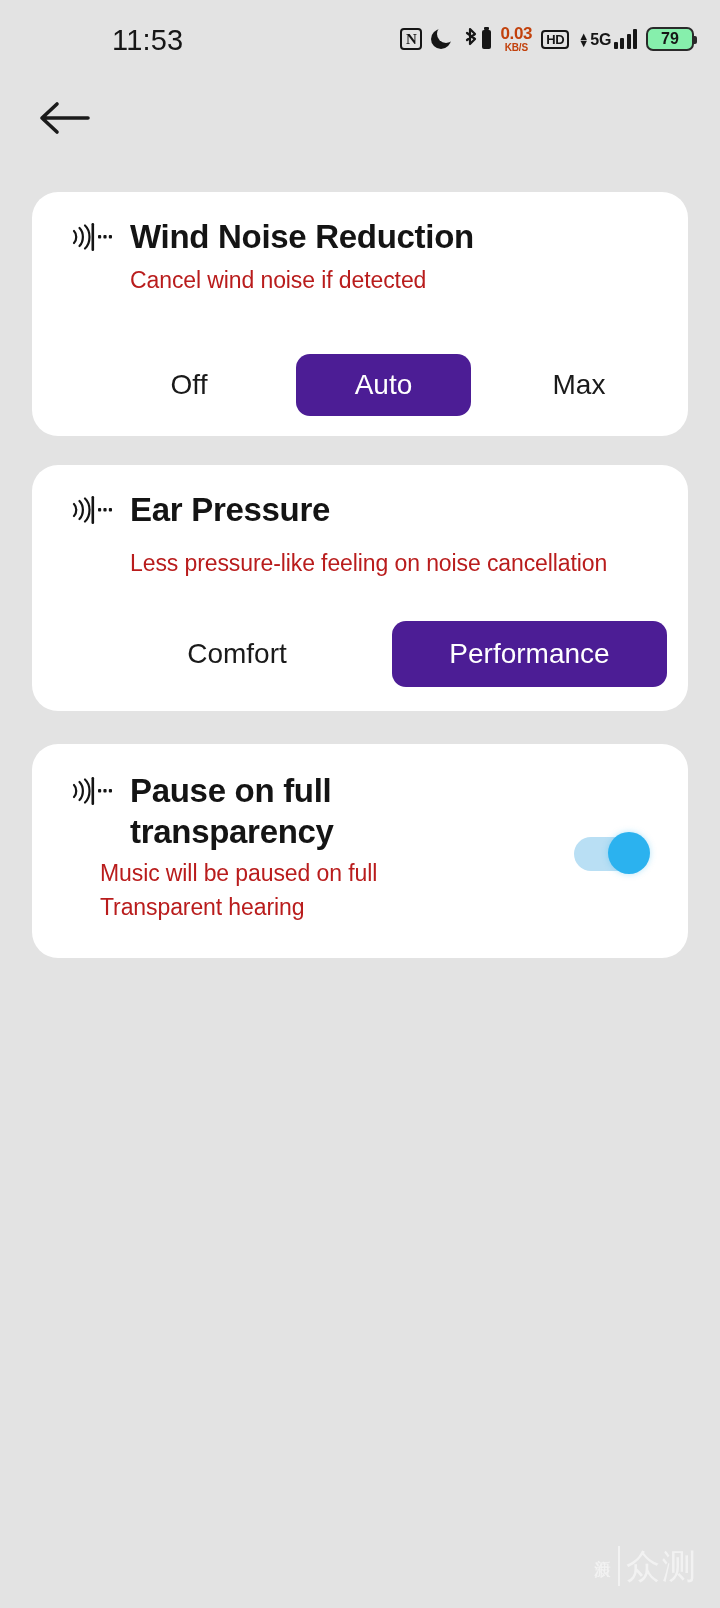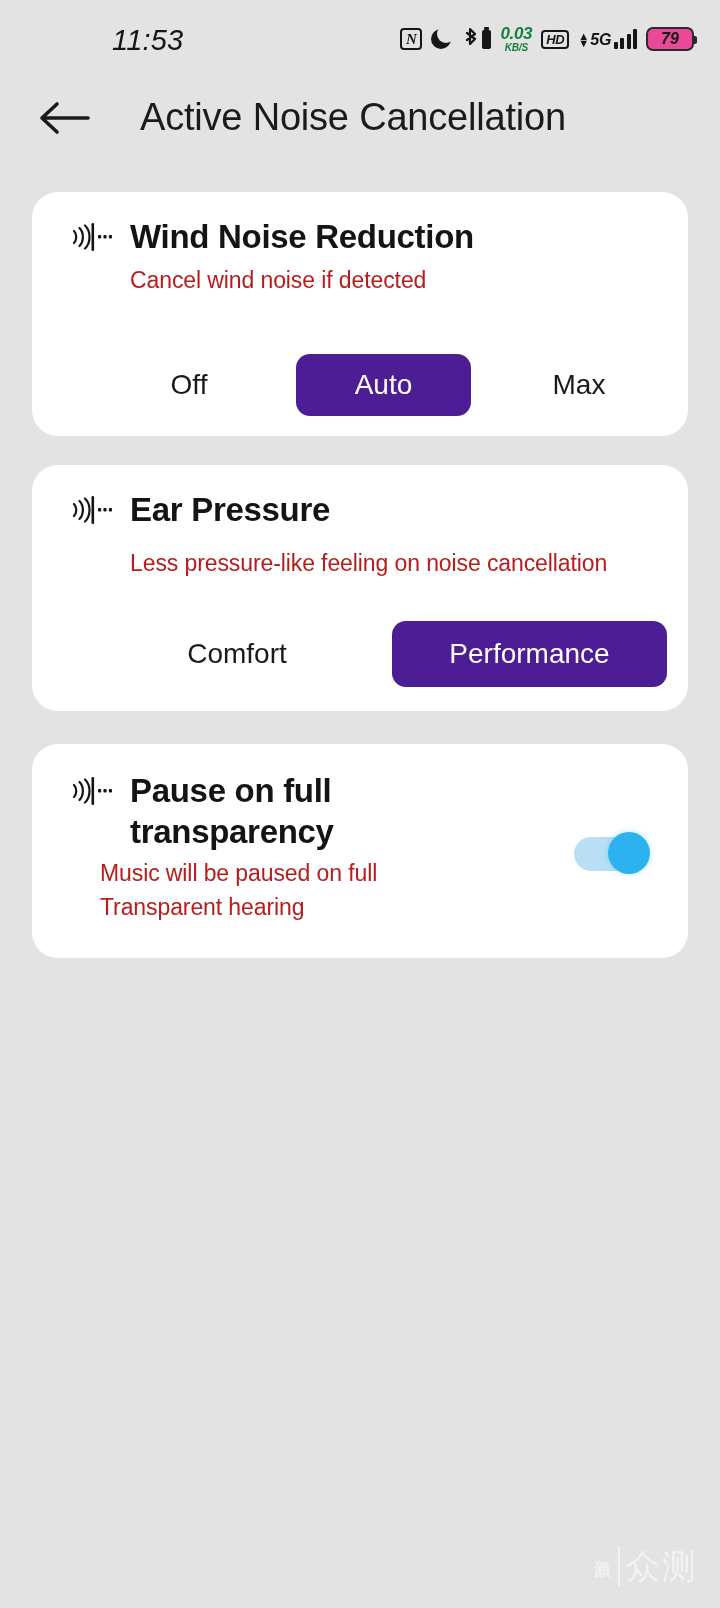--- a/index.html
+++ b/index.html
@@ -19,21 +19,20 @@
   
   .statusbar {
     position: absolute;
     top: 0; left: 0;
     width: 720px;
     height: 66px;
     display: flex;
     align-items: center;
     box-sizing: border-box;
     padding: 0 28px 0 0;
-    font-style: italic;
   }
   .status-time {
     position: absolute;
     left: 112px;
     top: 24px;
     font-size: 29px;
     font-weight: 500;
     color: #161616;
     letter-spacing: 0.2px;
     line-height: 32px;
@@ -93,21 +92,21 @@
     position: absolute;
     top: -3px; left: 2px;
     width: 5px; height: 3px;
     background: #161616;
     border-radius: 1px;
   }
   .netspeed {
     display: flex;
     flex-direction: column;
     line-height: 1;
-    color: #15803d;
+    color: #c2410c;
   }
   .netspeed .n1 { font-size: 17px; font-weight: 700; letter-spacing: -0.3px; }
   .netspeed .n2 { font-size: 10px; font-weight: 700; margin-top: 1px; letter-spacing: -0.2px; }
   .hd-badge {
     border: 2.4px solid #161616;
     border-radius: 4px;
     font-size: 13px;
     font-weight: 700;
     padding: 1px 3px;
     line-height: 13px;
@@ -126,21 +125,21 @@
   .bars i:nth-child(2) { height: 11px; }
   .bars i:nth-child(3) { height: 15px; }
   .bars i:nth-child(4) { height: 20px; }
   .battery {
     width: 48px; height: 24px;
     border: 2.6px solid #2a2a2a;
     border-radius: 7px;
     box-sizing: border-box;
     display: flex; align-items: center; justify-content: center;
     position: relative;
-    background: #ec4899;
+    background: #86efac;
   }
   .battery span {
     font-size: 16px; font-weight: 600; color: #161616; line-height: 16px;
   }
   .battery::after {
     content: "";
     position: absolute;
     right: -5px; top: 7px;
     width: 3px; height: 8px;
     background: #2a2a2a;
@@ -361,21 +360,20 @@
 
   </div>
 </div>
 
 <div class="appbar">
   <div class="back-btn">
     <svg width="52" height="36" viewBox="0 0 52 36" aria-hidden="true">
       <path d="M50 18 H4 M19 4 L4 18 L19 32" fill="none" stroke="#1b1b1b" stroke-width="3.6" stroke-linecap="round" stroke-linejoin="round"></path>
     </svg>
   </div>
-  <div class="page-title">Active Noise Cancellation</div>
 </div>
 
 <div class="card" id="card-wind">
   <div class="card-head">
     <span class="anc-icon">
       <svg width="44" height="30" viewBox="0 0 44 30" aria-hidden="true">
         <path d="M4 9 C7 12 7 18 4 21" fill="none" stroke="#141414" stroke-width="2.2" stroke-linecap="round"></path>
         <path d="M9.5 6 C14 10.5 14 19.5 9.5 24" fill="none" stroke="#141414" stroke-width="2.2" stroke-linecap="round"></path>
         <path d="M15 3.5 C21 9 21 21 15 26.5" fill="none" stroke="#141414" stroke-width="2.2" stroke-linecap="round"></path>
         <rect x="21.5" y="1" width="2.6" height="28" rx="1.2" fill="#141414"></rect>

